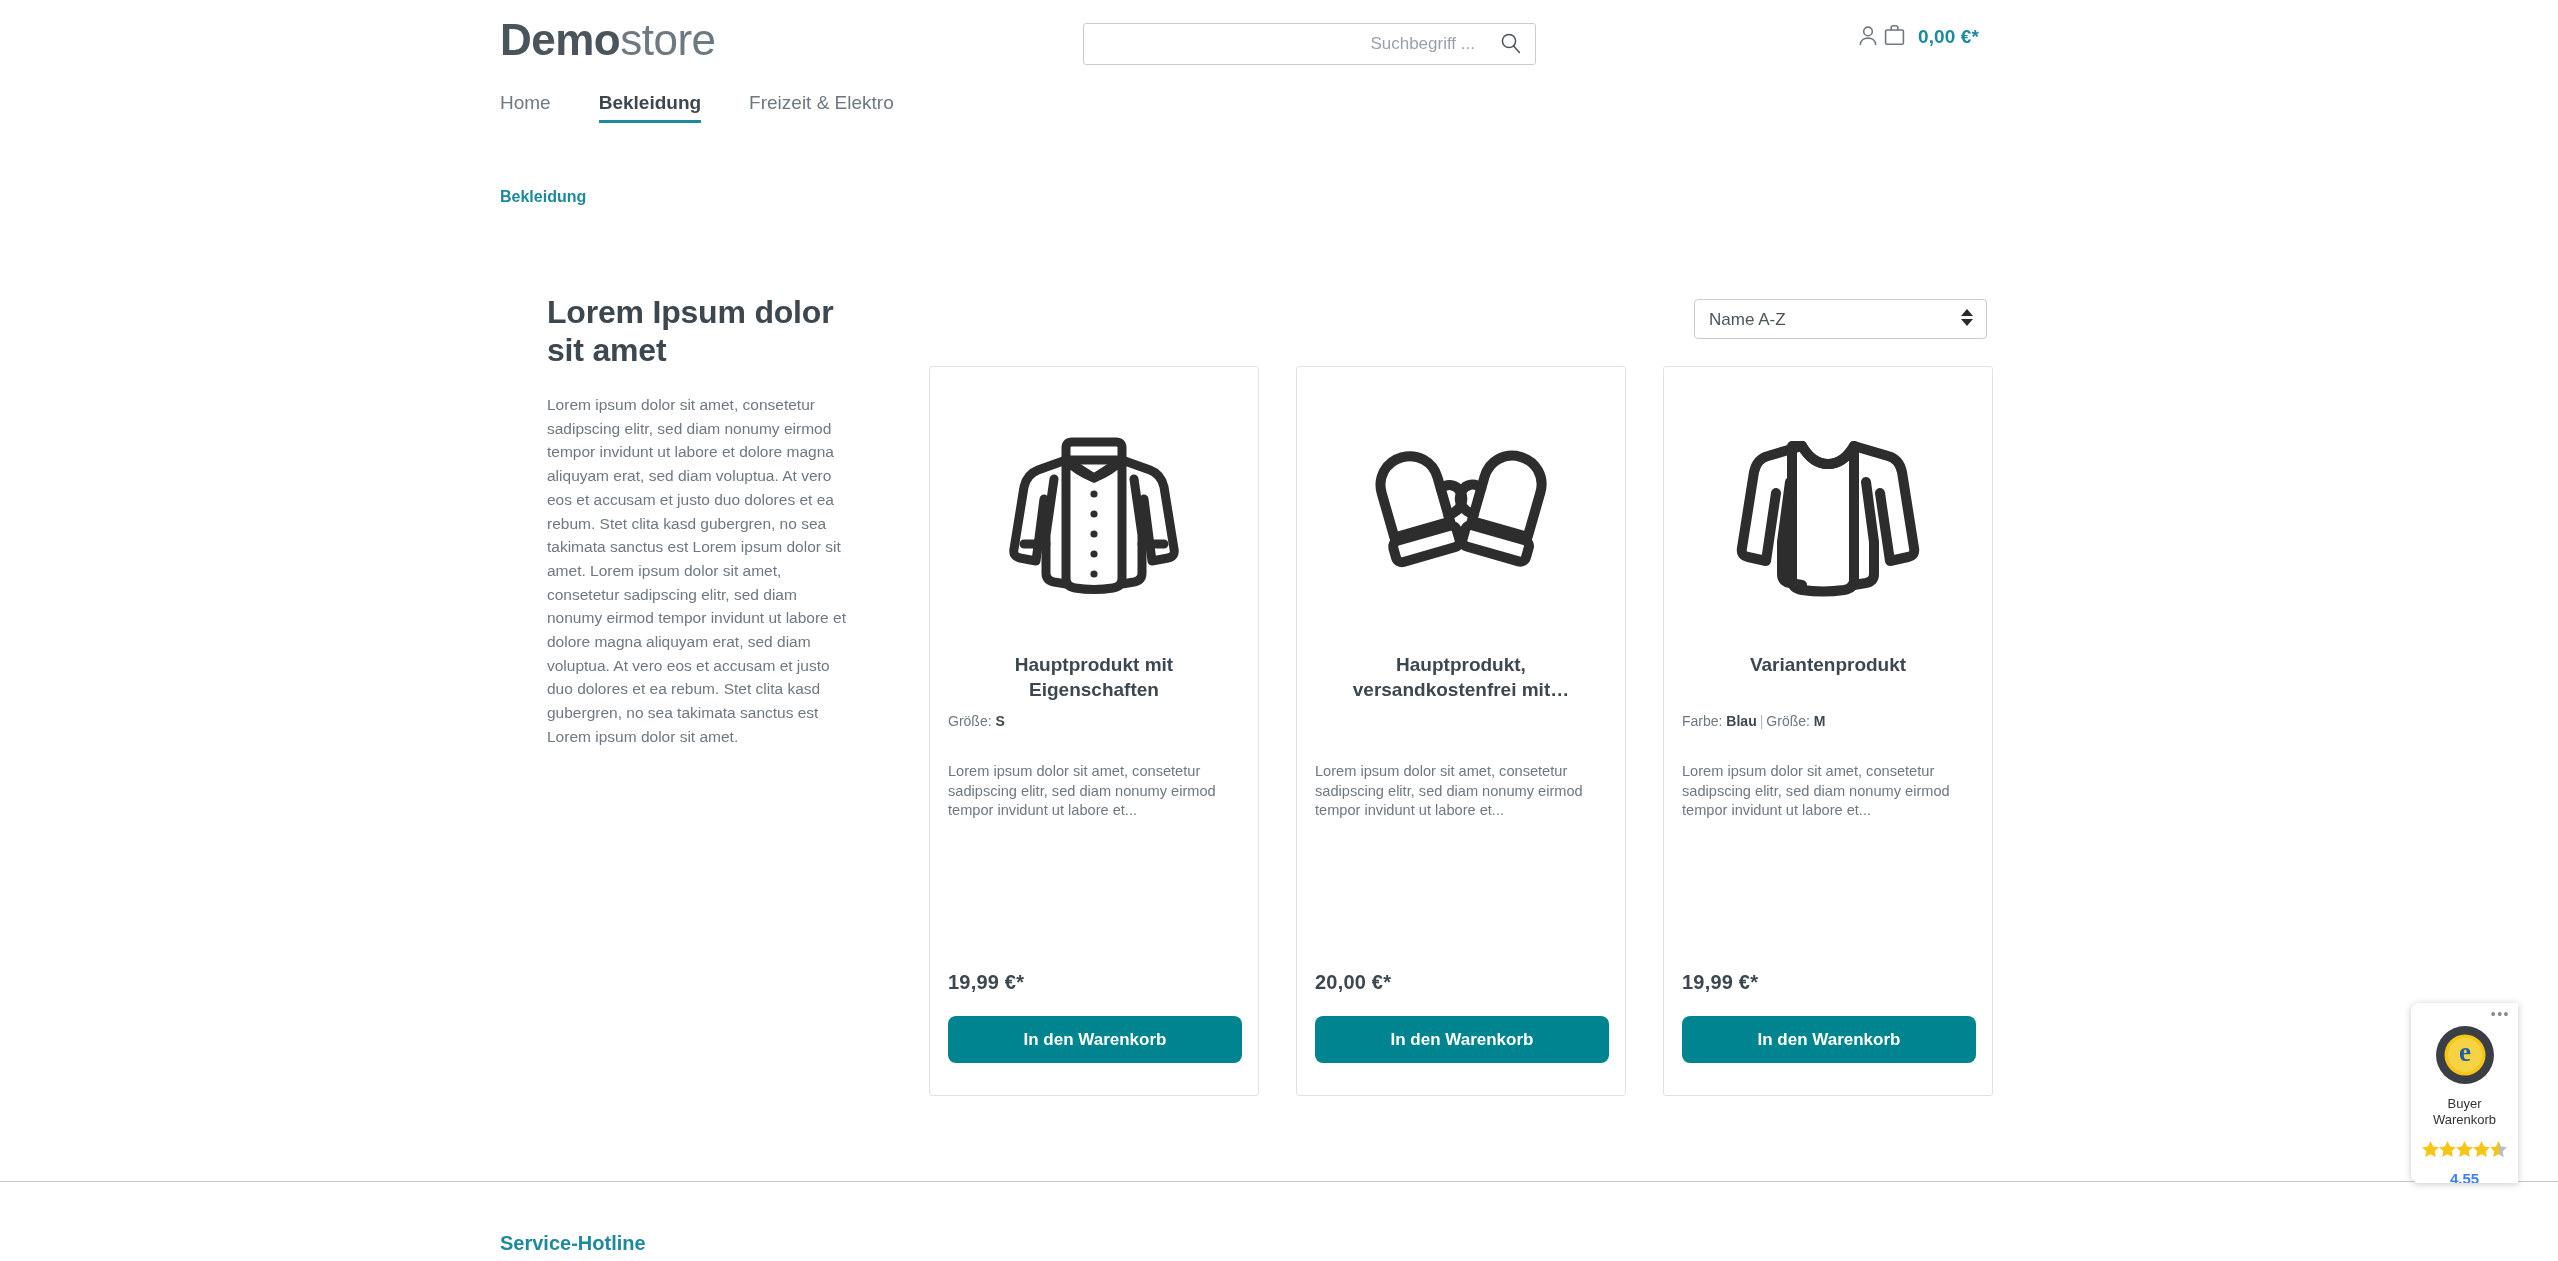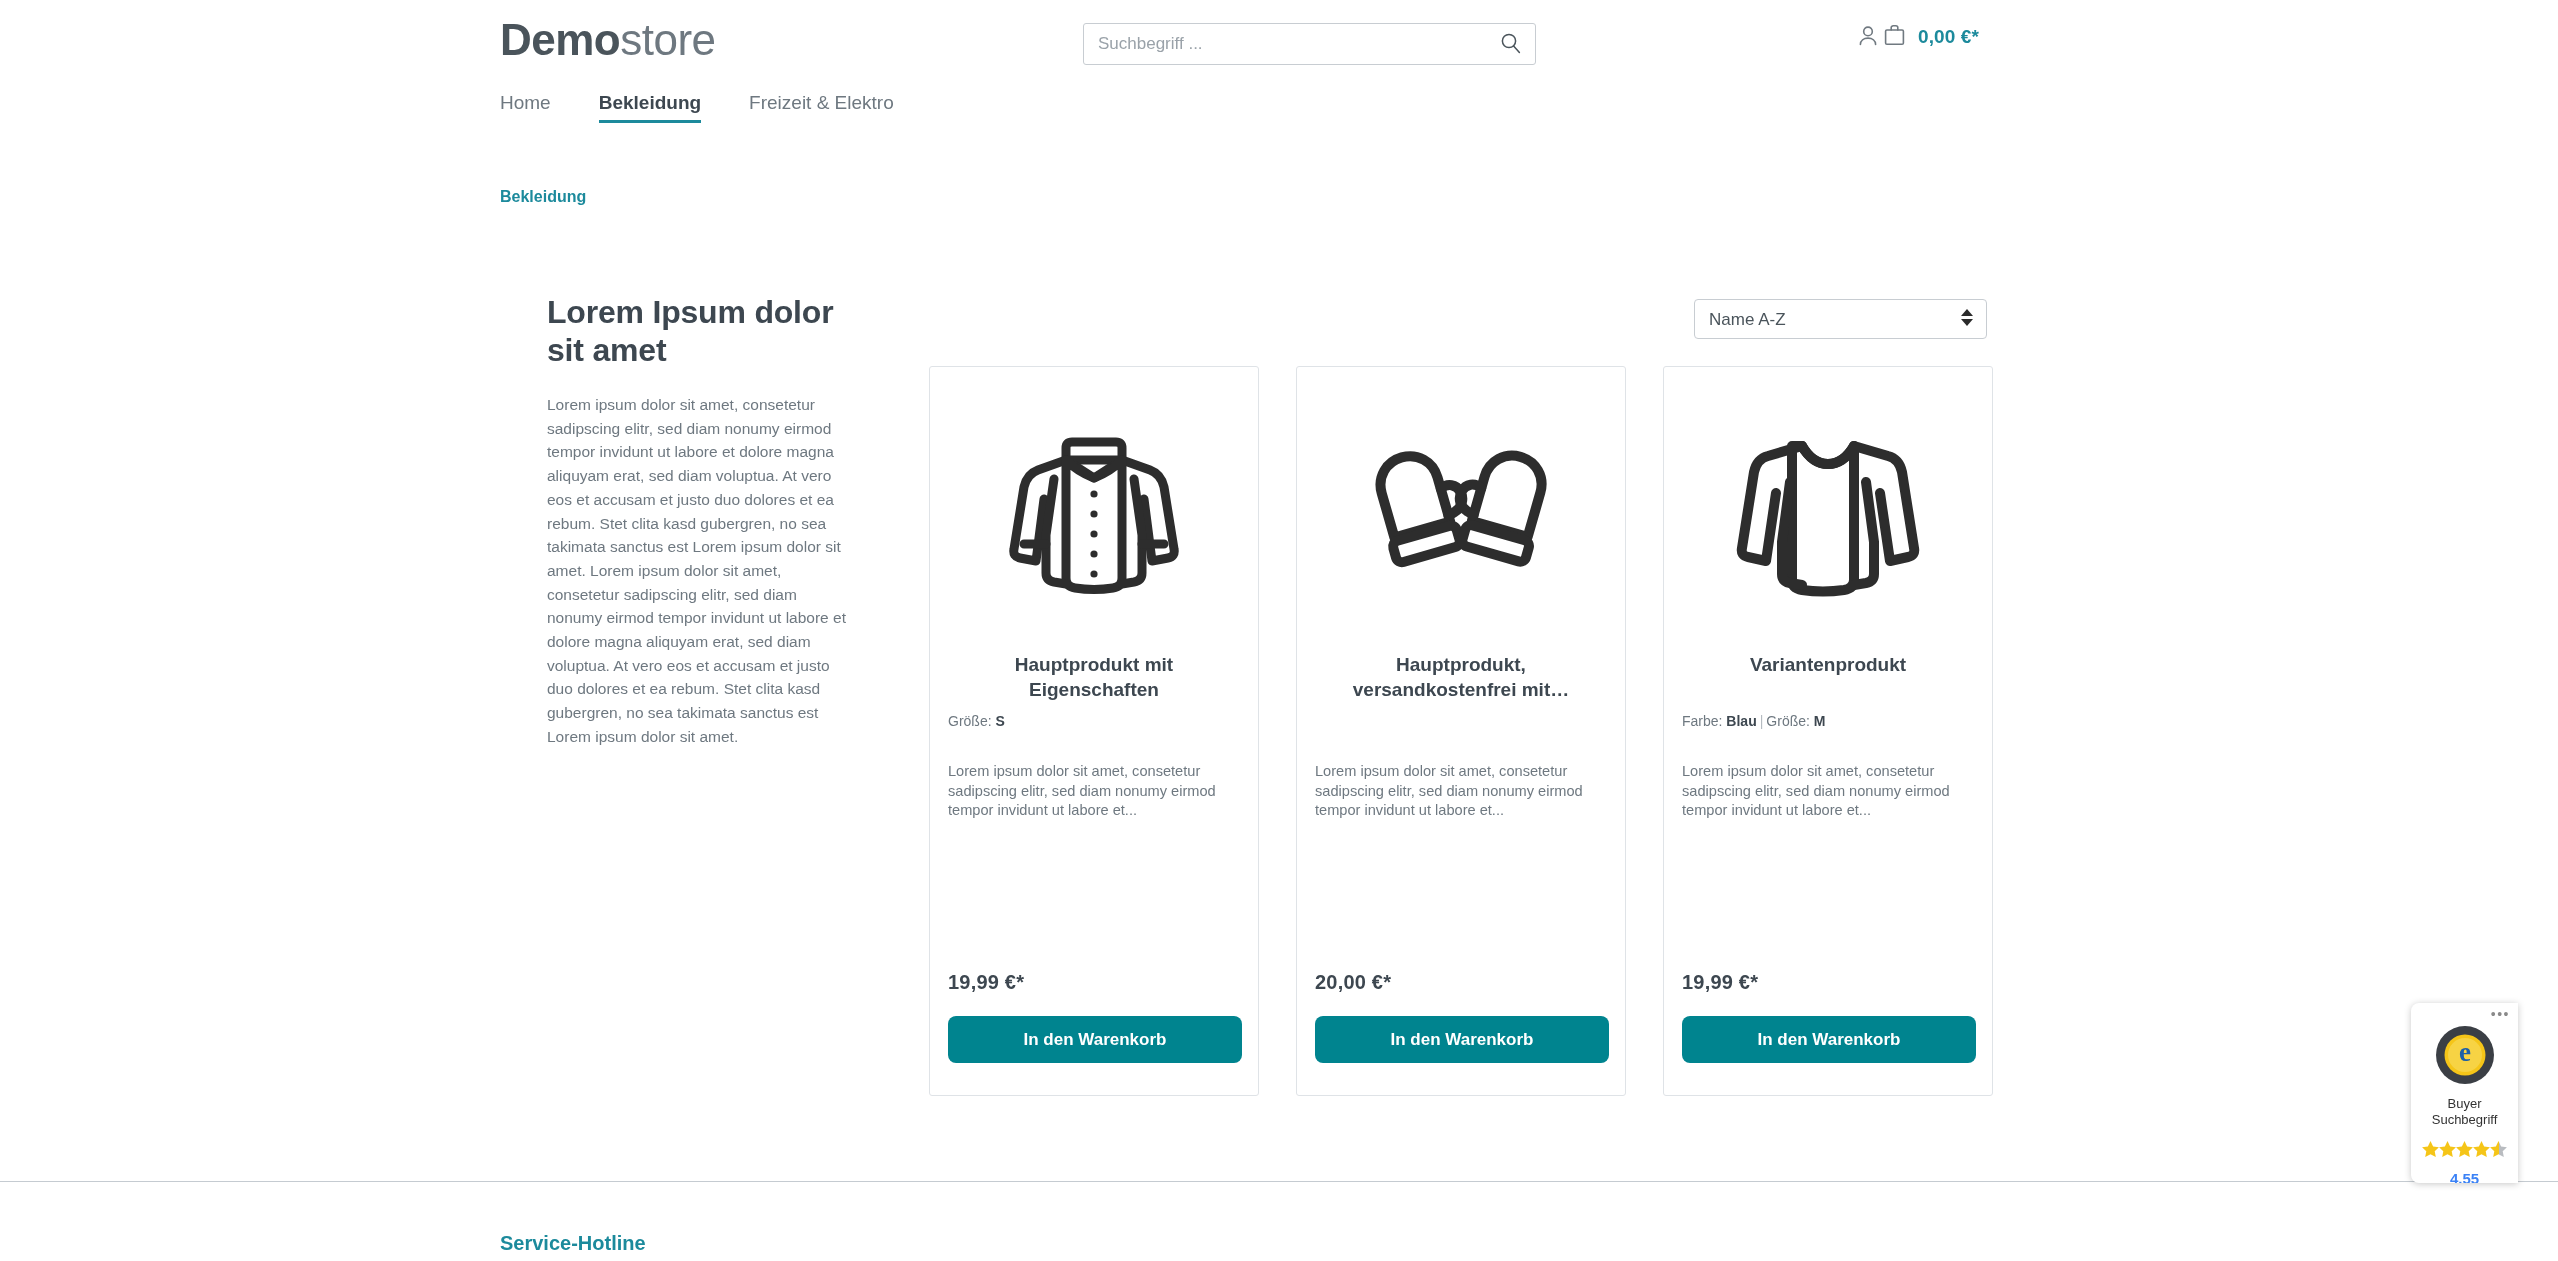--- a/index.html
+++ b/index.html
@@ -29,20 +29,21 @@
   .search-wrap {
     position: absolute; left: 1083px; top: 23px;
     width: 453px; height: 42px;
     border: 1px solid #c8cdd2; border-radius: 3px; background: #fff;
   }
   .search-input {
     position: absolute; left: 0; top: 0; width: 405px; height: 40px;
     border: 0; outline: none; background: transparent;
     padding: 0 14px; font-size: 17px; color: #4a545b;
     font-family: "Liberation Sans", sans-serif;
+    text-align: right;
   }
   .search-input::placeholder { color: #9aa2a9; }
   .search-btn {
     position: absolute; right: 0; top: 0; width: 48px; height: 40px;
     border: 0; background: transparent; cursor: pointer;
     display: flex; align-items: center; justify-content: center;
   }
 
   .header-actions {
     position: absolute; left: 1855px; top: 22px;
@@ -363,21 +364,21 @@
         </text>
         <path id="tsBot" d="M30 52 m-19 0 a19 19 0 0 0 38 0" fill="none"></path>
         <text font-family="Liberation Sans, sans-serif" font-size="5.6" font-weight="bold" fill="#ffffff">
           <textPath href="#tsBot" startOffset="50%" text-anchor="middle">GUARANTEE</textPath>
         </text>
       </svg>
     </span>
 
     <div class="ts-label">
       <div>Buyer</div>
-      <div>Suchbegriff</div>
+      <div>Warenkorb</div>
     </div>
 
     <div class="ts-rule"></div>
 
     <div class="ts-stars">
       <svg width="86" height="17" viewBox="0 0 86 17">
         <defs>
           <linearGradient id="halfStar">
             <stop offset="50%" stop-color="#f5c518"></stop>
             <stop offset="50%" stop-color="#b9bcc0"></stop>

